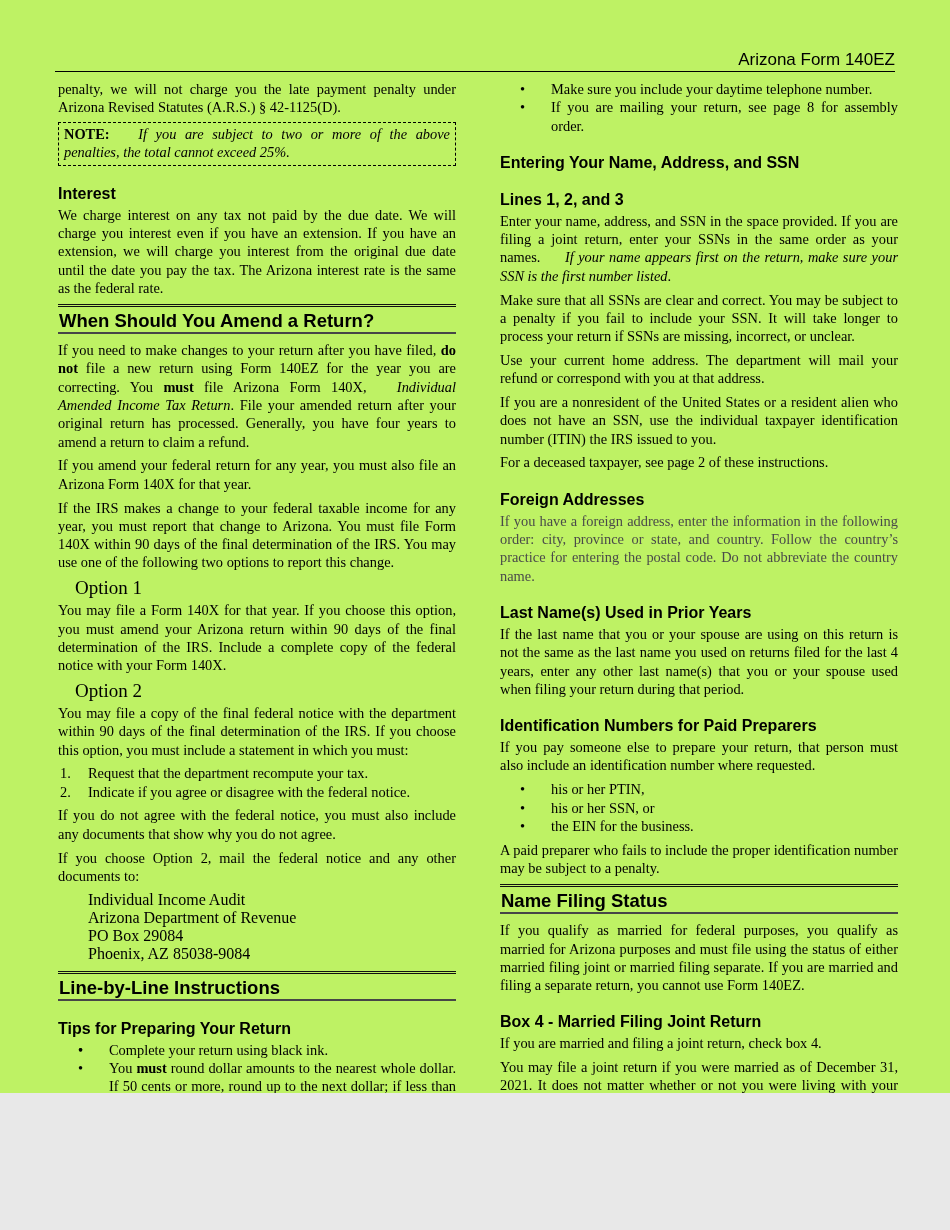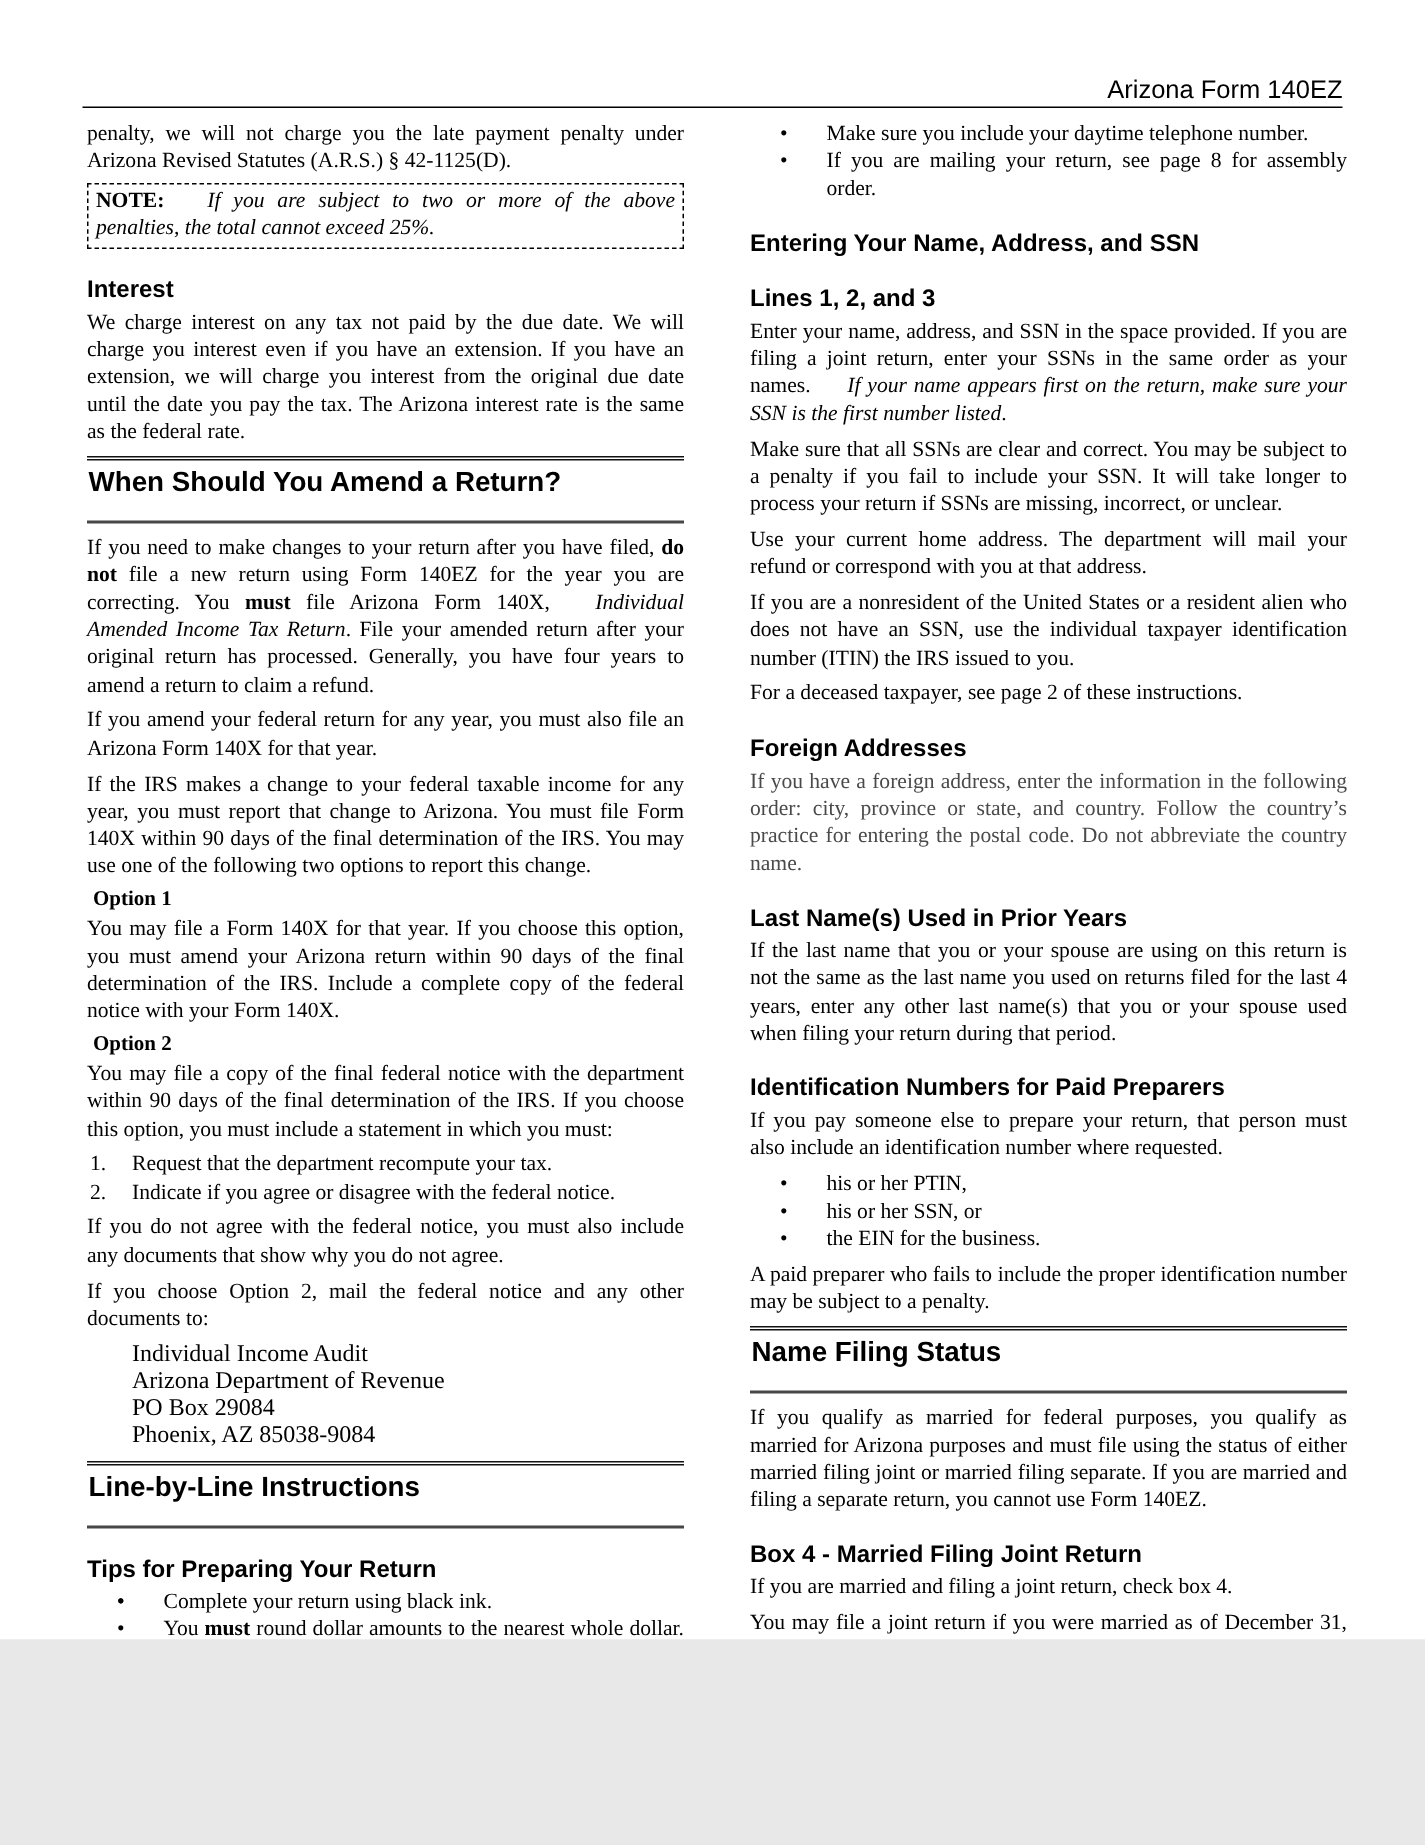--- a/index.html
+++ b/index.html
@@ -1,17 +1,17 @@
 <!DOCTYPE html>
 <html><head>
 <meta charset="utf-8">
 <style>
   html,body{margin:0;padding:0;background:#e8e8e8;}
   .page{
-    position:relative;width:950px;height:1093px;background:#ffffff;
+    position:relative;width:950px;height:1093px;background:#bef264;
     font-family:"Liberation Serif",serif;color:#000;overflow:hidden;
     margin:0 auto;
   }
   .hdr-title{
     position:absolute;top:50px;right:55px;
     font-family:"Liberation Sans",sans-serif;font-size:17px;color:#000;
   }
   .hdr-rule{
     position:absolute;top:71px;left:55px;width:840px;height:0;
     border-top:1.6px solid #000;
@@ -29,28 +29,28 @@
   .b{font-weight:bold;}
   .i{font-style:italic;margin-left:20px;}
   .note{
     border:1.4px dashed #000;
     padding:2px 5px 3px 5px;margin:1px 0 7px 0;
     font-size:14.4px;line-height:18.3px;text-align:justify;
   }
   .h-major{
     font-family:"Liberation Sans",sans-serif;font-weight:bold;font-size:18.5px;
     border-top:3px double #111;border-bottom:2.6px solid #474747;
-    padding:3px 0 15px 1px;margin:7px 0 7px 0;
+    padding:3px 0 0 1px;margin:7px 0 7px 0;
   }
   .h-sub{
     font-family:"Liberation Sans",sans-serif;font-weight:bold;font-size:16px;
     margin:19px 0 3px 0;
   }
   .h-run{
-    font-weight:bold;font-size:14px;margin:3px 0 2px 4px;
+    font-weight:normal;font-size:19px;margin:3px 0 2px 17px;
   }
   .list{margin:0 0 5.5px 0;}
   .bullet-item{
     position:relative;padding-left:51px;font-size:14.4px;line-height:18.3px;
     text-align:justify;
   }
   .bullet-item .marker{position:absolute;left:20px;top:0;}
   .num-item{
     position:relative;padding-left:30px;font-size:14.4px;line-height:18.3px;
     text-align:justify;

